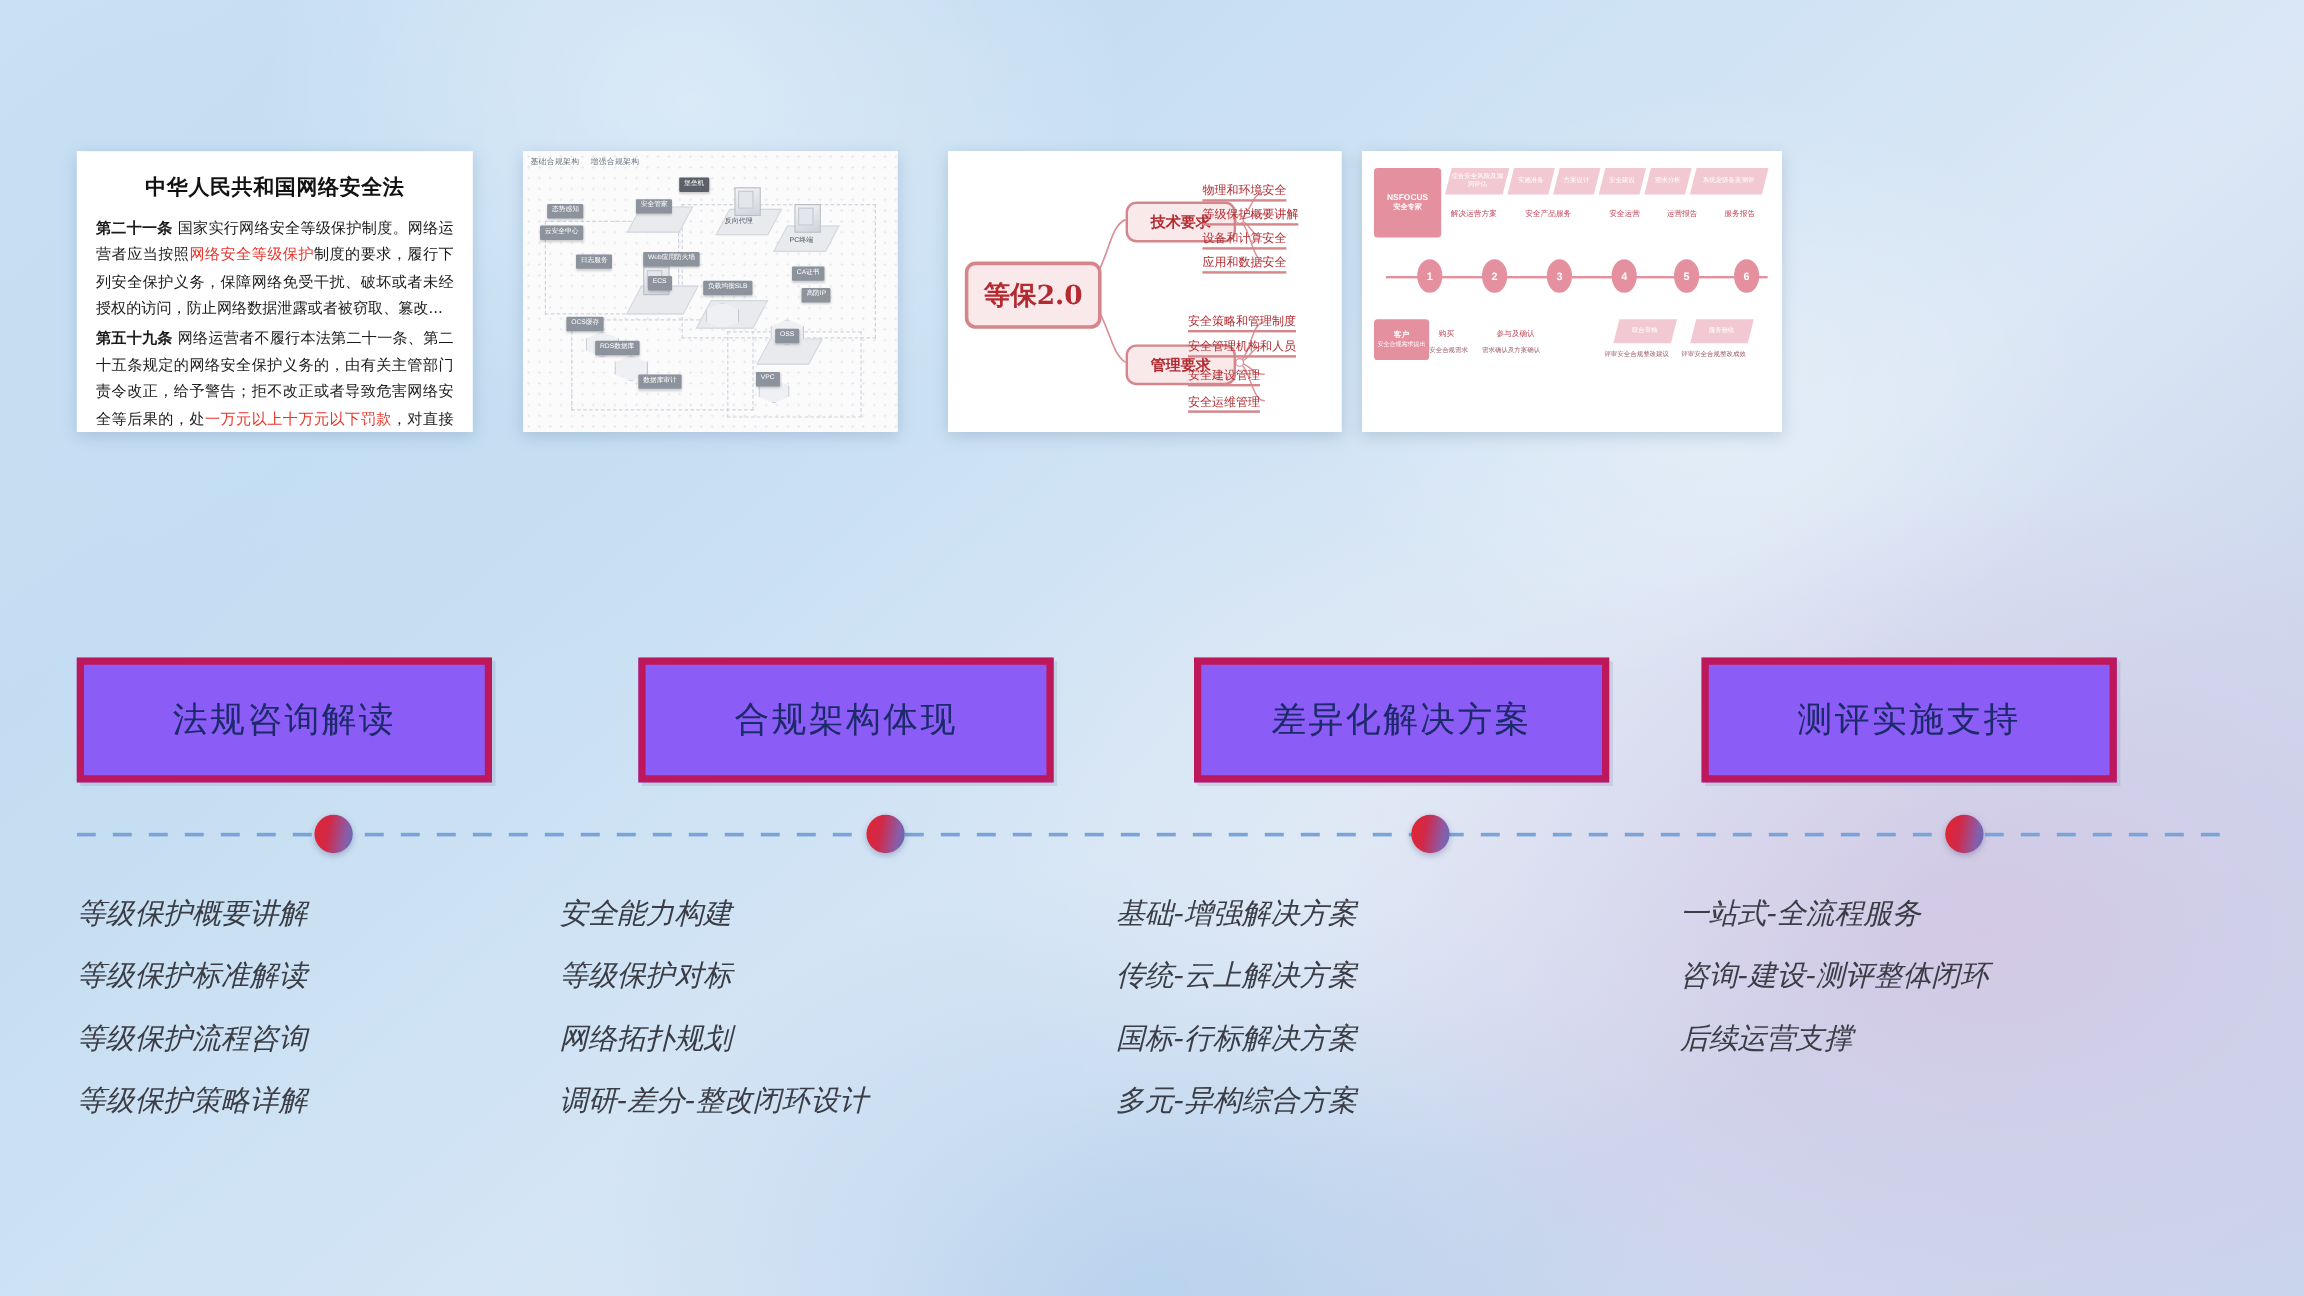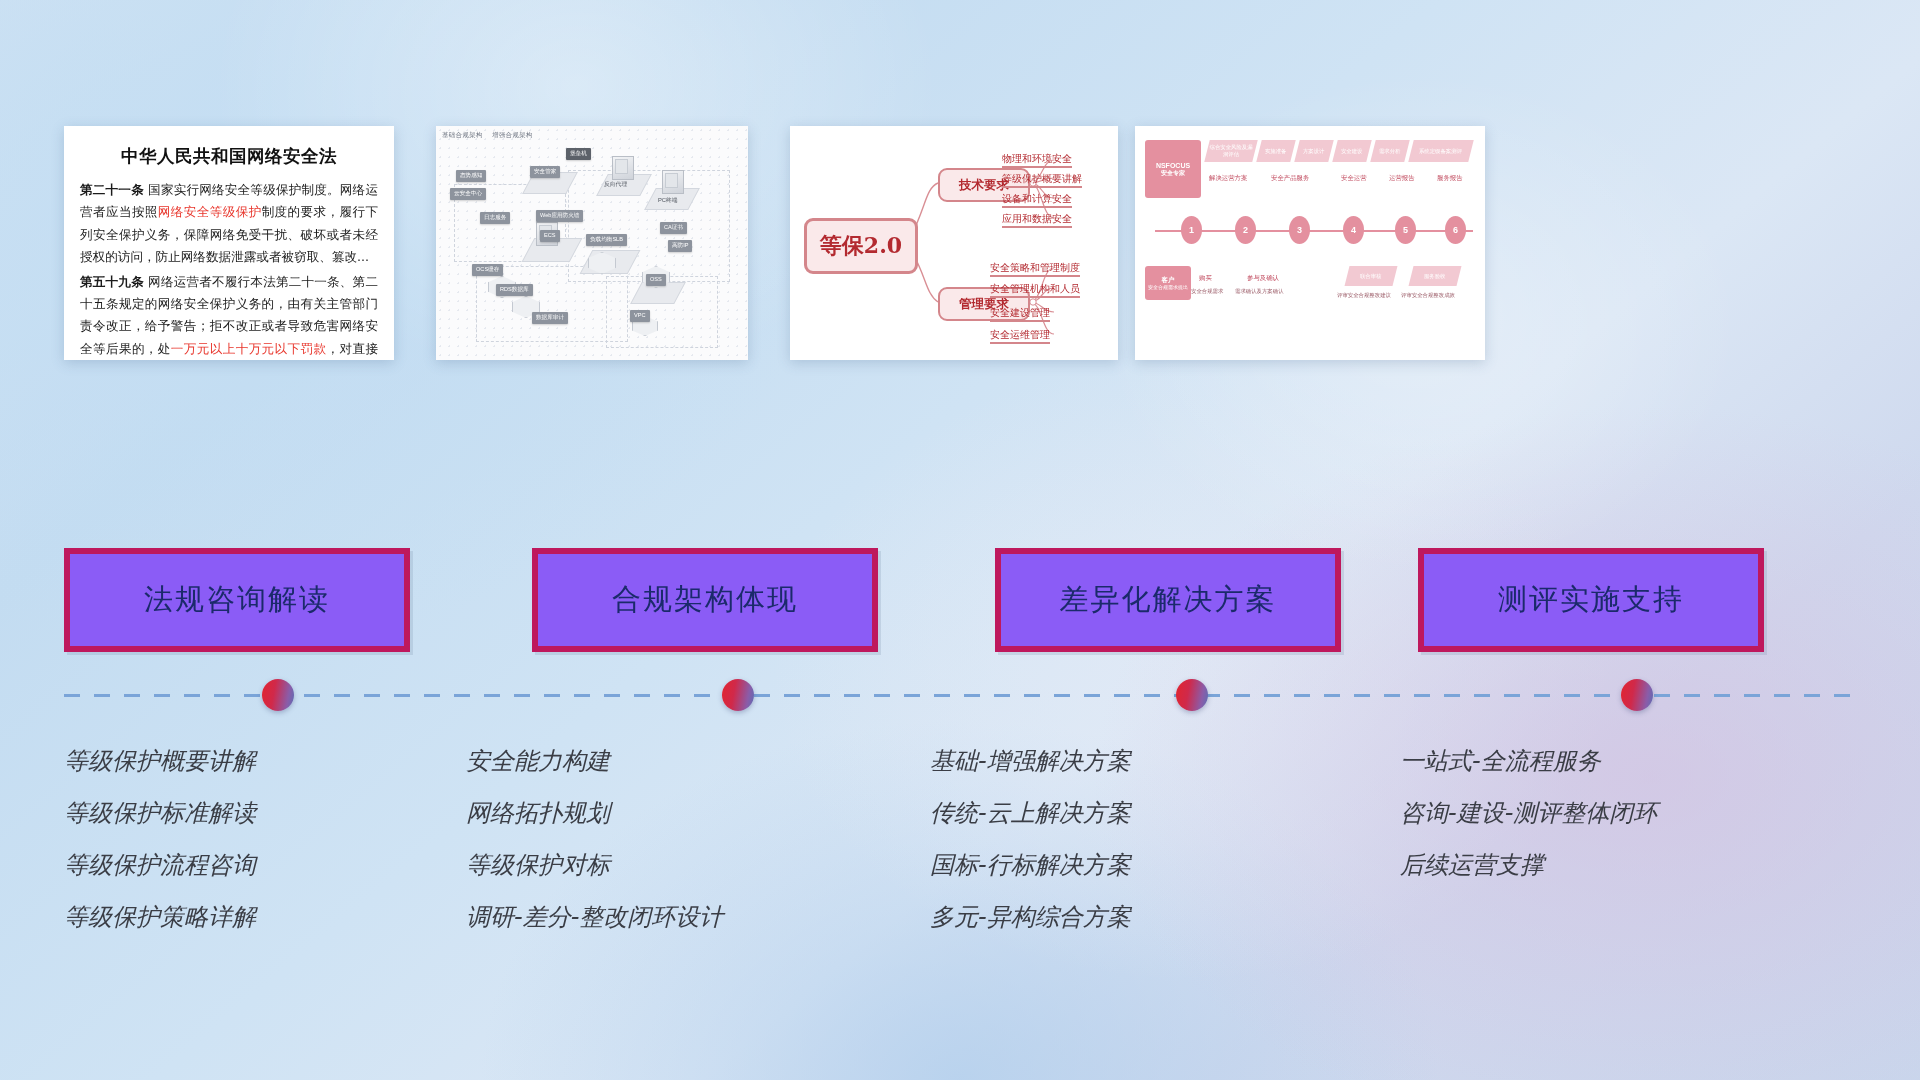--- a/index.html
+++ b/index.html
@@ -292,22 +292,22 @@
 
 <div class="cols">
   <div class="col col1">
     <div class="li">等级保护概要讲解</div>
     <div class="li">等级保护标准解读</div>
     <div class="li">等级保护流程咨询</div>
     <div class="li">等级保护策略详解</div>
   </div>
   <div class="col col2">
     <div class="li">安全能力构建</div>
+    <div class="li">等级保护对标</div>
     <div class="li">网络拓扑规划</div>
-    <div class="li">等级保护对标</div>
     <div class="li">调研-差分-整改闭环设计</div>
   </div>
   <div class="col col3">
     <div class="li">基础-增强解决方案</div>
     <div class="li">传统-云上解决方案</div>
     <div class="li">国标-行标解决方案</div>
     <div class="li">多元-异构综合方案</div>
   </div>
   <div class="col col4">
     <div class="li">一站式-全流程服务</div>

